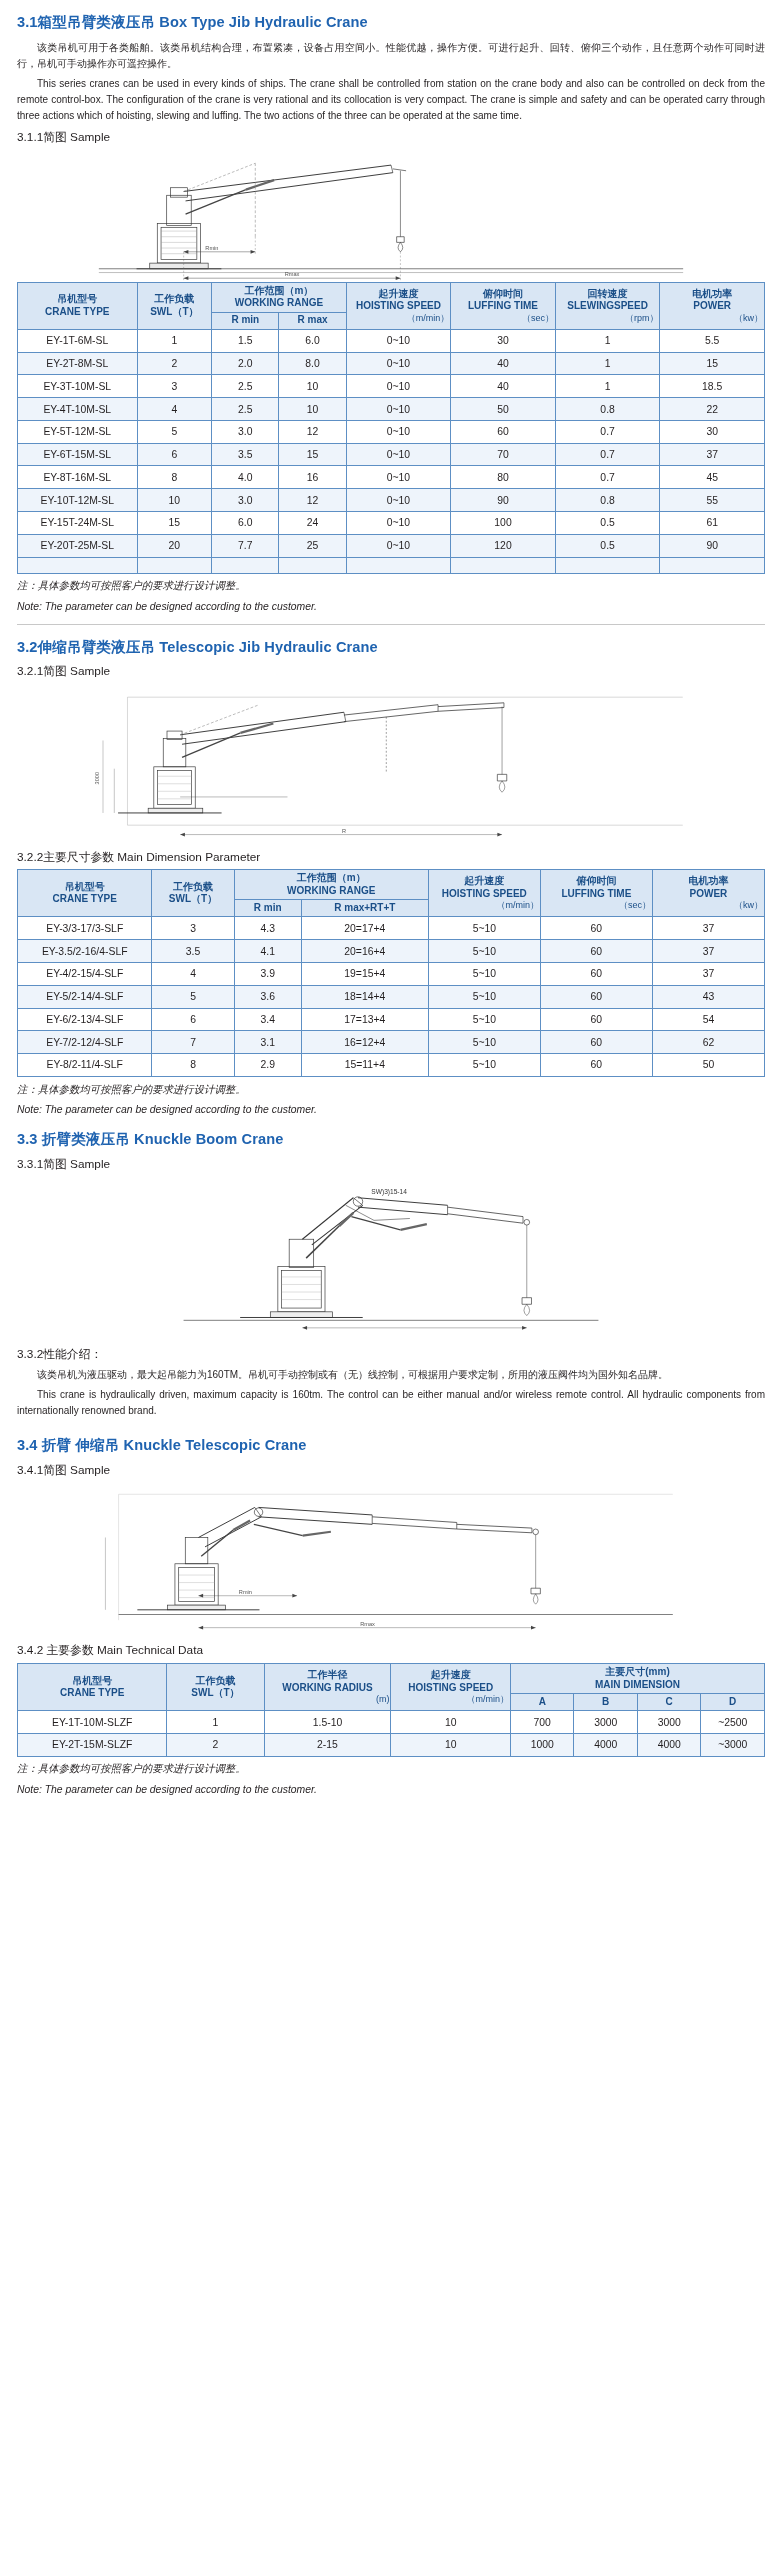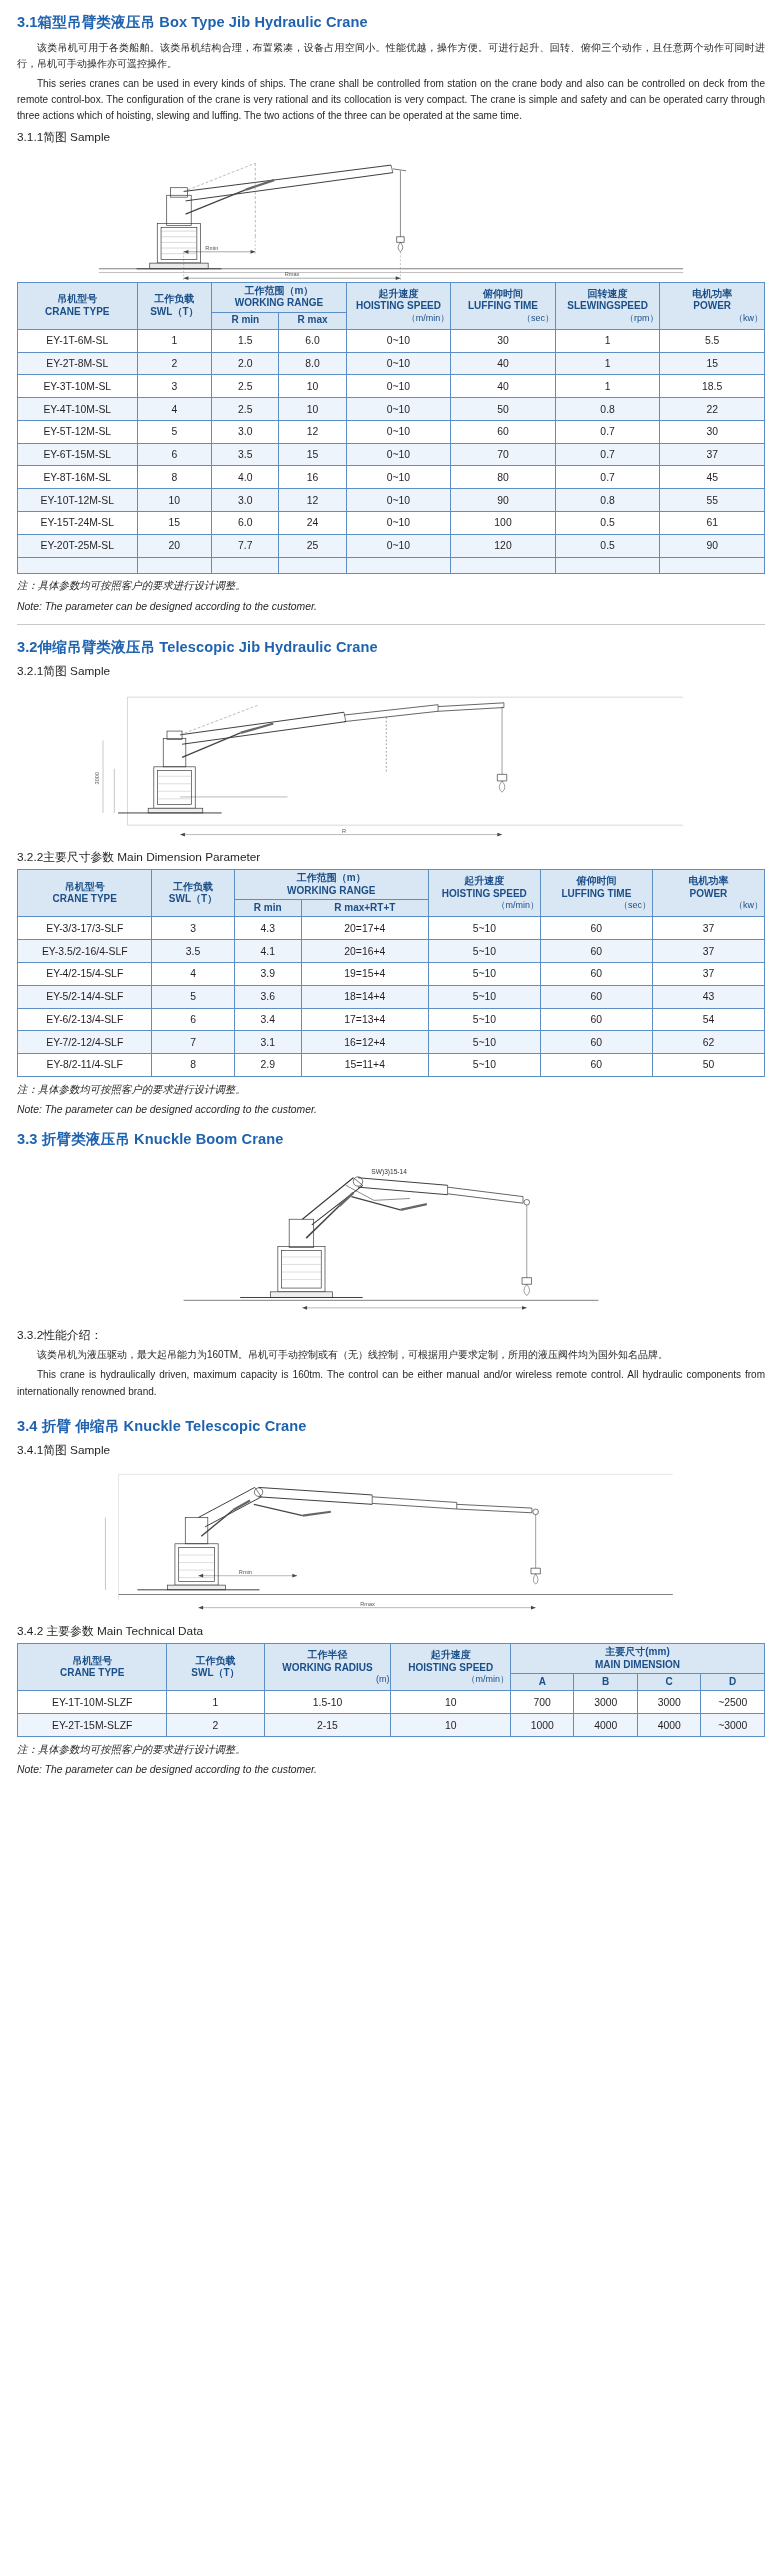--- a/index.html
+++ b/index.html
@@ -496,20 +496,21 @@
             <td>60</td>
             <td>50</td>
           </tr>
         </tbody>
   </table>
 
   <p class="note">注：具体参数均可按照客户的要求进行设计调整。</p>
   <p class="note">Note: The parameter can be designed according to the customer.</p>
 
   <h2 class="sec">3.3 折臂类液压吊 Knuckle Boom Crane</h2>
+  <h3 class="sub">3.3.1简图 Sample</h3>
 
   <div class="fig-wrap">
     <svg width="528" height="165" viewBox="0 0 560 175">
       <g stroke="#333" fill="none" stroke-width="0.7">
 
         <rect x="160" y="95" width="50" height="48"></rect>
         <rect x="164" y="99" width="42" height="40"></rect>
         <g stroke="#aaa" stroke-width="0.4">
           <line x1="164" y1="106" x2="206" y2="106"></line>
           <line x1="164" y1="114" x2="206" y2="114"></line>

